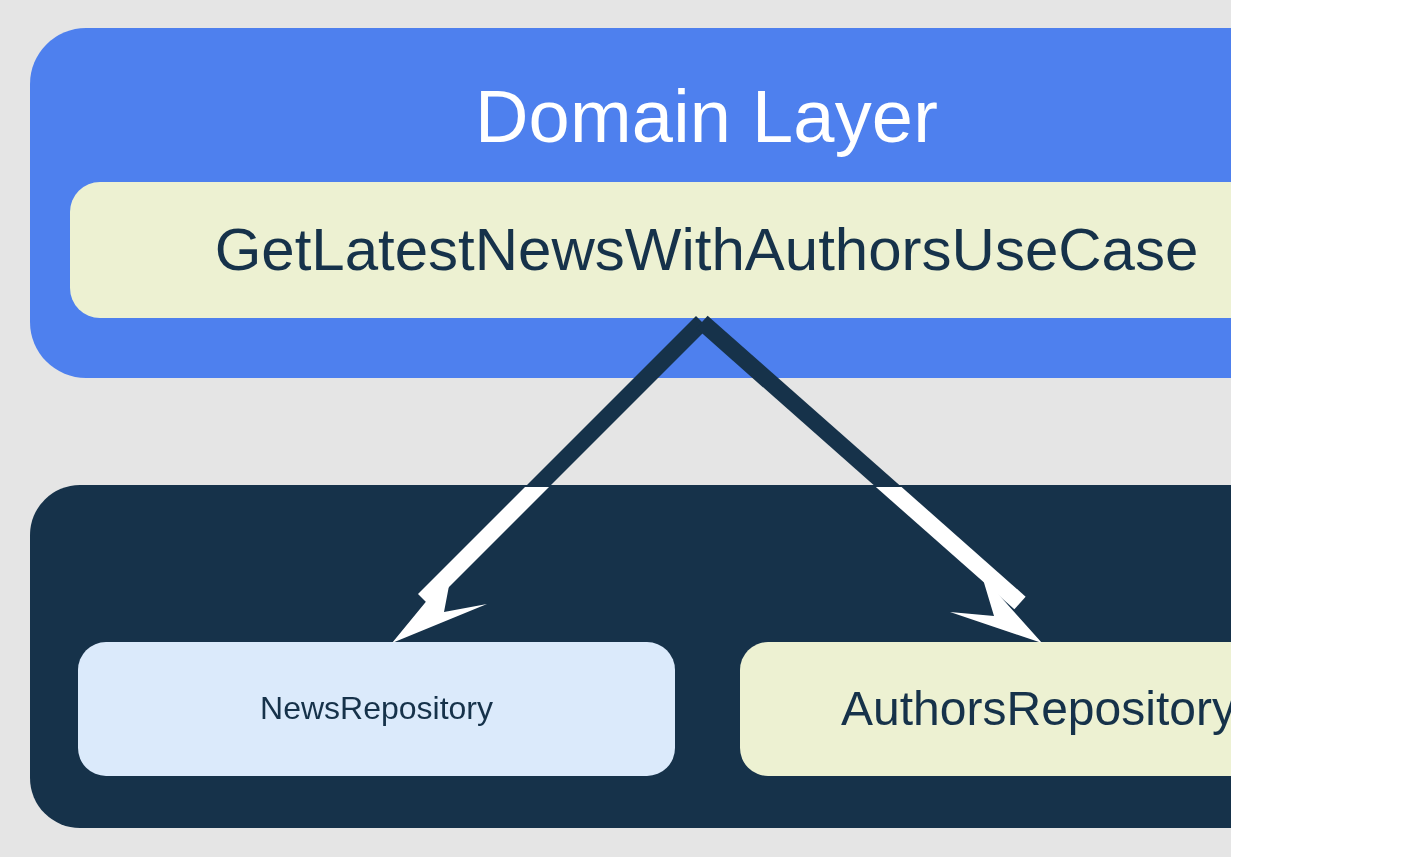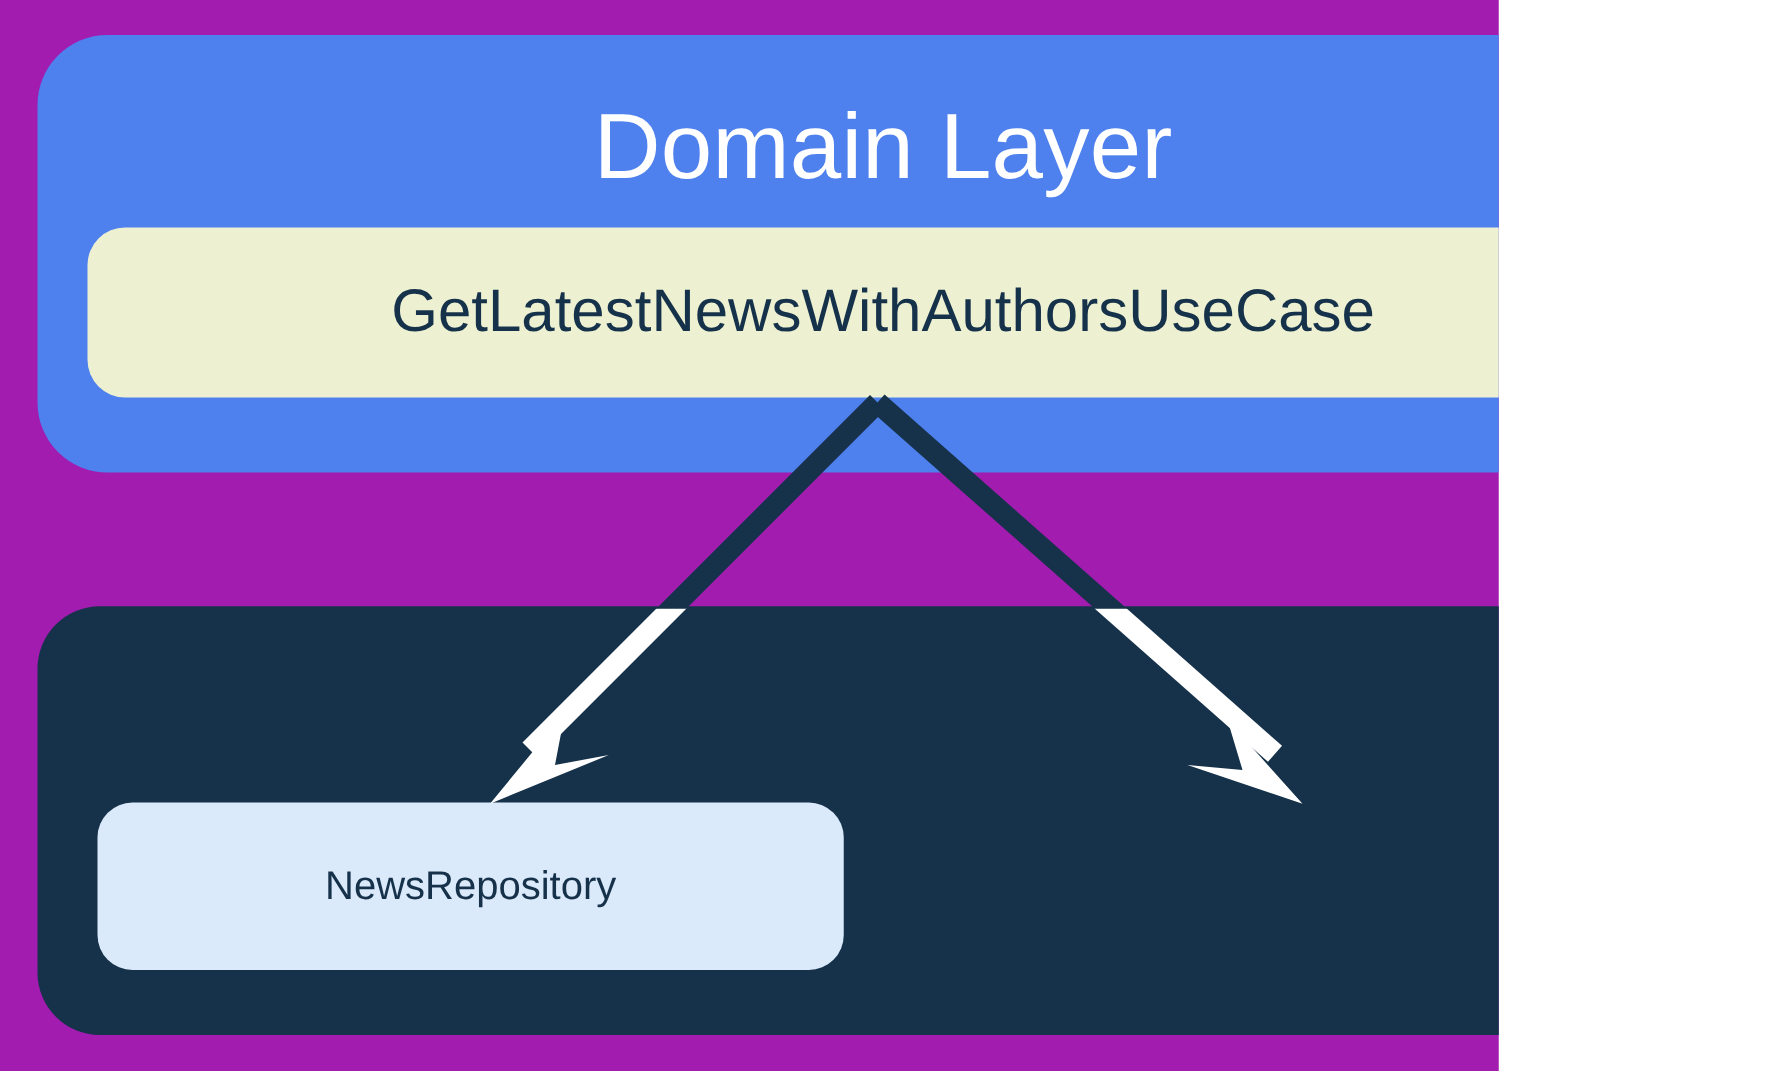--- a/index.html
+++ b/index.html
@@ -8,22 +8,23 @@
     padding: 0;
     background: #ffffff;
   }
   body {
     font-family: "Liberation Sans", sans-serif;
   }
   #diagram-root {
     position: relative;
     width: 1199px;
     height: 857px;
-    background: #a21caf;
+    background: #e5e5e5;
     overflow: hidden;
+    padding-left: 32px;
   }
 
   
   .layer {
     position: absolute;
     box-sizing: border-box;
   }
   #domain-layer {
     left: 30px;
     top: 28px;
@@ -69,21 +70,21 @@
     line-height: 1.1;
     white-space: nowrap;
   }
   #usecase-box {
     left: 70px;
     top: 182px;
     width: 1273px;
     height: 136px;
     background: #edf1d2;
     border-radius: 30px;
-    font-size: 48px;
+    font-size: 60px;
   }
   #news-repository-box {
     left: 78px;
     top: 642px;
     width: 597px;
     height: 134px;
     background: #dbeafb;
     border-radius: 28px;
     font-size: 32px;
   }
@@ -121,20 +122,23 @@
   </div>
 
   <div class="layer" id="data-layer">
     
   </div>
 
   <div class="component-box" id="news-repository-box">
     <span>NewsRepository</span>
   </div>
 
+  <div class="component-box" id="authors-repository-box">
+    <span>AuthorsRepository</span>
+  </div>
 
   <svg id="arrow-overlay" viewBox="0 0 1414 857">
     <defs>
 
       <clipPath id="clip-above-data-layer">
         <rect x="0" y="0" width="1414" height="487"></rect>
       </clipPath>
 
       <clipPath id="clip-inside-data-layer">
         <rect x="0" y="487" width="1414" height="370"></rect>

